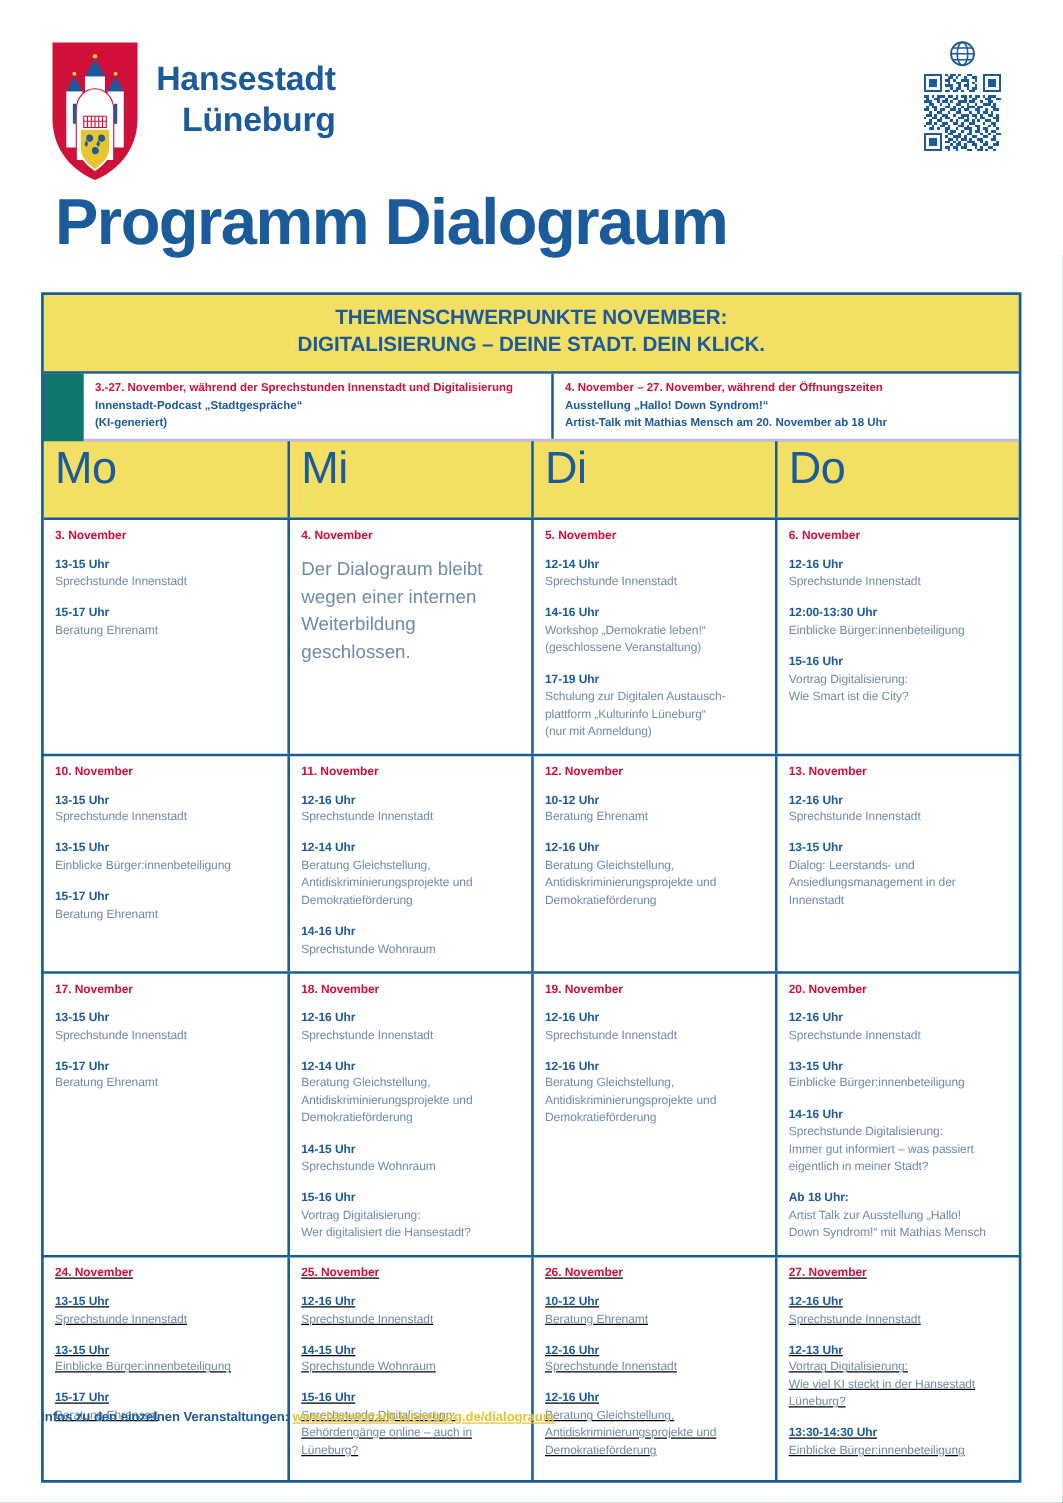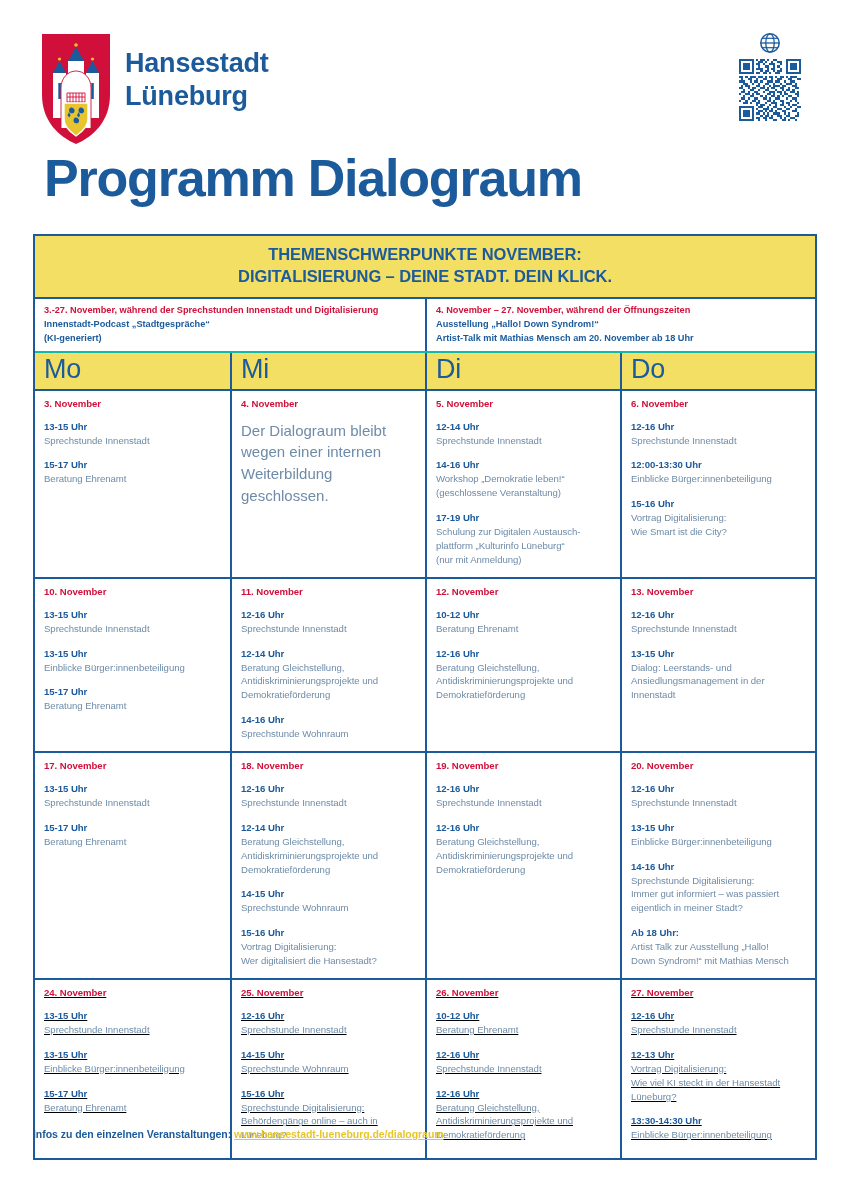--- a/index.html
+++ b/index.html
@@ -19,20 +19,21 @@
     height: 1202px;
     background: #ffffff;
   }
 
   
   .header {
     position: absolute;
     left: 0; top: 0;
     width: 850px;
     height: 150px;
+    text-align: right;
   }
 
   .logo-block {
     position: absolute;
     left: 41px; top: 33px;
     display: flex;
     align-items: flex-start;
     gap: 14px;
   }
 
@@ -87,22 +88,23 @@
     padding: 8px 6px 9px;
     color: #1B5A9B;
     font-size: 16.5px;
     font-weight: bold;
     line-height: 1.32;
     letter-spacing: -0.1px;
   }
 
   .notes-row {
     display: flex;
-    border-bottom: 2px solid #14b8a6;
+    border-bottom: 2px solid #c4b5fd;
     background: #ffffff;
+    margin-left: 32px;
   }
 
   .note-cell {
     width: 50%;
     padding: 5px 7px 6px 9px;
     font-size: 9.2px;
     font-weight: bold;
     line-height: 1.52;
     color: #1B5A9B;
   }
@@ -115,23 +117,23 @@
   .note-line { display: block; }
 
   .daynames-row {
     display: flex;
     background: #F2DF63;
     border-bottom: 2px solid #1B5A9B;
   }
 
   .dayname {
     width: 25%;
-    padding: 2px 0 4px 9px;
+    padding: 2px 0 20px 9px;
     color: #1B5A9B;
-    font-size: 27px;
+    font-size: 36px;
     font-weight: normal;
     line-height: 1.08;
     letter-spacing: -0.3px;
   }
 
   .dayname + .dayname { border-left: 2px solid #1B5A9B; }
 
   .week-row {
     display: flex;
     border-bottom: 2px solid #1B5A9B;

